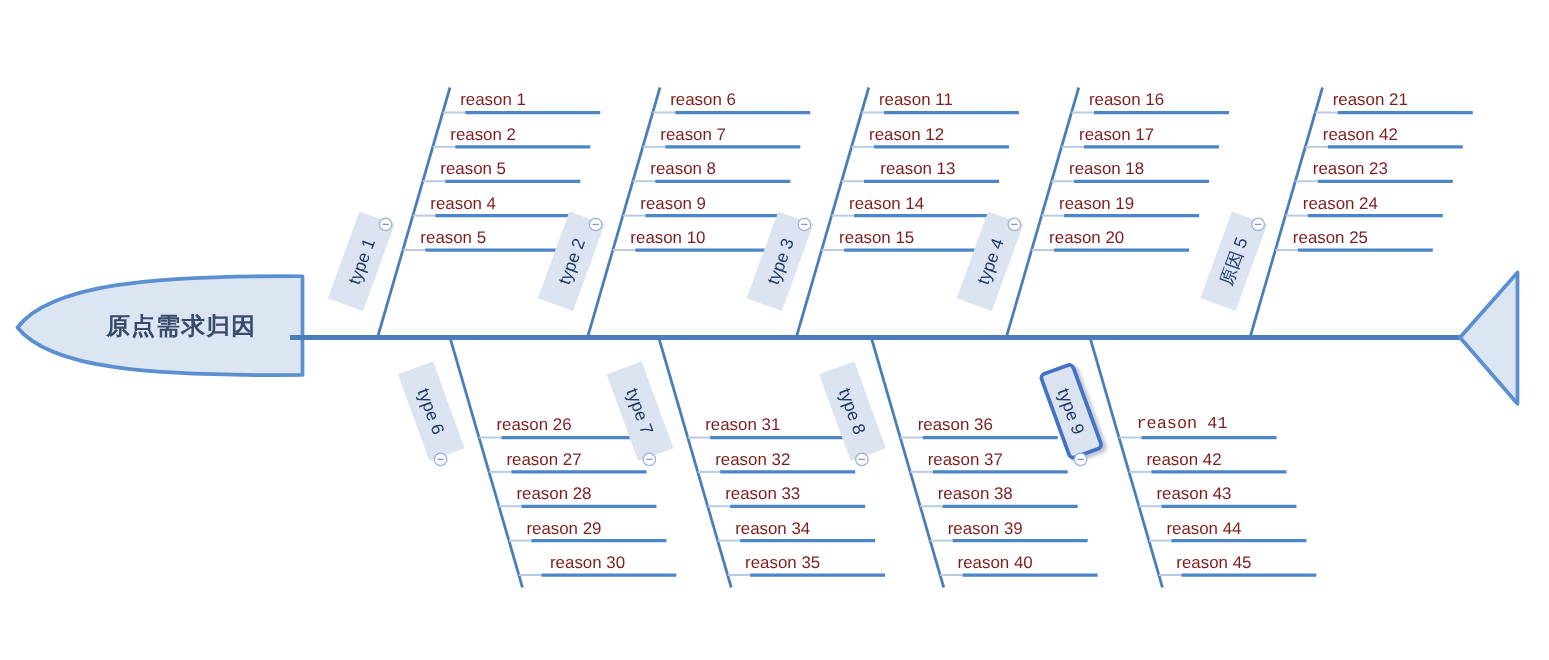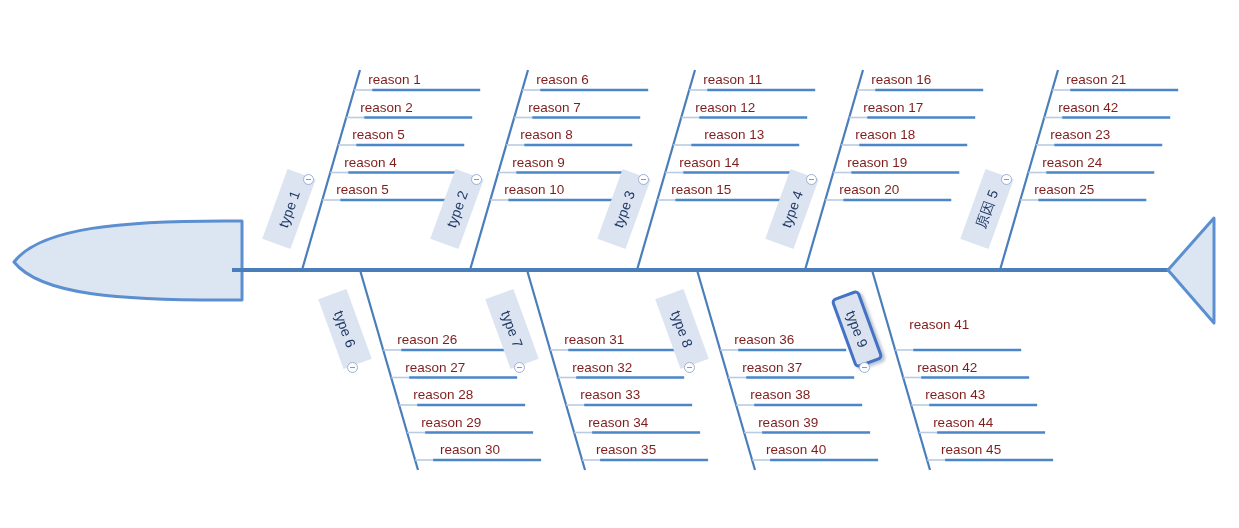--- a/index.html
+++ b/index.html
@@ -203,20 +203,21 @@
       <line x1="903.175" y1="377.5" x2="921.175" y2="377.5" stroke="#b9cbe4" stroke-width="1.6" stroke-linecap="butt"></line>
       <line x1="921.175" y1="377.5" x2="1029.175" y2="377.5" stroke="#4a86c8" stroke-width="2.6" stroke-linecap="butt"></line>
       <line x1="911.15" y1="405" x2="929.15" y2="405" stroke="#b9cbe4" stroke-width="1.6" stroke-linecap="butt"></line>
       <line x1="929.15" y1="405" x2="1037.15" y2="405" stroke="#4a86c8" stroke-width="2.6" stroke-linecap="butt"></line>
       <line x1="919.125" y1="432.5" x2="937.125" y2="432.5" stroke="#b9cbe4" stroke-width="1.6" stroke-linecap="butt"></line>
       <line x1="937.125" y1="432.5" x2="1045.125" y2="432.5" stroke="#4a86c8" stroke-width="2.6" stroke-linecap="butt"></line>
       <line x1="927.1" y1="460" x2="945.1" y2="460" stroke="#b9cbe4" stroke-width="1.6" stroke-linecap="butt"></line>
       <line x1="945.1" y1="460" x2="1053.1" y2="460" stroke="#4a86c8" stroke-width="2.6" stroke-linecap="butt"></line>
     </svg>
 
+  <div class="head-title">原点需求归因</div>
 
   <div class="layer" id="dom">
       <div class="reason" style="left: 368.2px; top: 73px;">reason 1</div>
       <div class="reason" style="left: 360.225px; top: 100.5px;">reason 2</div>
       <div class="reason" style="left: 352.25px; top: 128px;">reason 5</div>
       <div class="reason" style="left: 344.275px; top: 155.5px;">reason 4</div>
       <div class="reason" style="left: 336.3px; top: 183px;">reason 5</div>
       <div class="type-label top" style="left: 274px; top: 172px; transform: rotate(20deg);">
         <span class="ttxt">type 1</span>
       </div>
@@ -277,21 +278,21 @@
       <div class="toggle" style="left: 514px; top: 362px;"></div>
       <div class="reason" style="left: 734.2px; top: 333px;">reason 36</div>
       <div class="reason" style="left: 742.175px; top: 360.5px;">reason 37</div>
       <div class="reason" style="left: 750.15px; top: 388px;">reason 38</div>
       <div class="reason" style="left: 758.125px; top: 415.5px;">reason 39</div>
       <div class="reason" style="left: 766.1px; top: 443px;">reason 40</div>
       <div class="type-label bot" style="left: 667px; top: 292px; transform: rotate(-20deg);">
         <span class="ttxt">type 8</span>
       </div>
       <div class="toggle" style="left: 684px; top: 362px;"></div>
-      <div class="reason" style="left: 909.2px; top: 318px;">reason 41</div>
+      <div class="reason" style="left: 909.2px; top: 333px; font-family: Liberation Mono, monospace;">reason 41</div>
       <div class="reason" style="left: 917.175px; top: 360.5px;">reason 42</div>
       <div class="reason" style="left: 925.15px; top: 388px;">reason 43</div>
       <div class="reason" style="left: 933.125px; top: 415.5px;">reason 44</div>
       <div class="reason" style="left: 941.1px; top: 443px;">reason 45</div>
       <div class="type-label bot selected" style="left: 842px; top: 292px; transform: rotate(-20deg);">
         <span class="ttxt">type 9</span>
       </div>
       <div class="toggle" style="left: 859px; top: 362px;"></div>
     </div>
 

